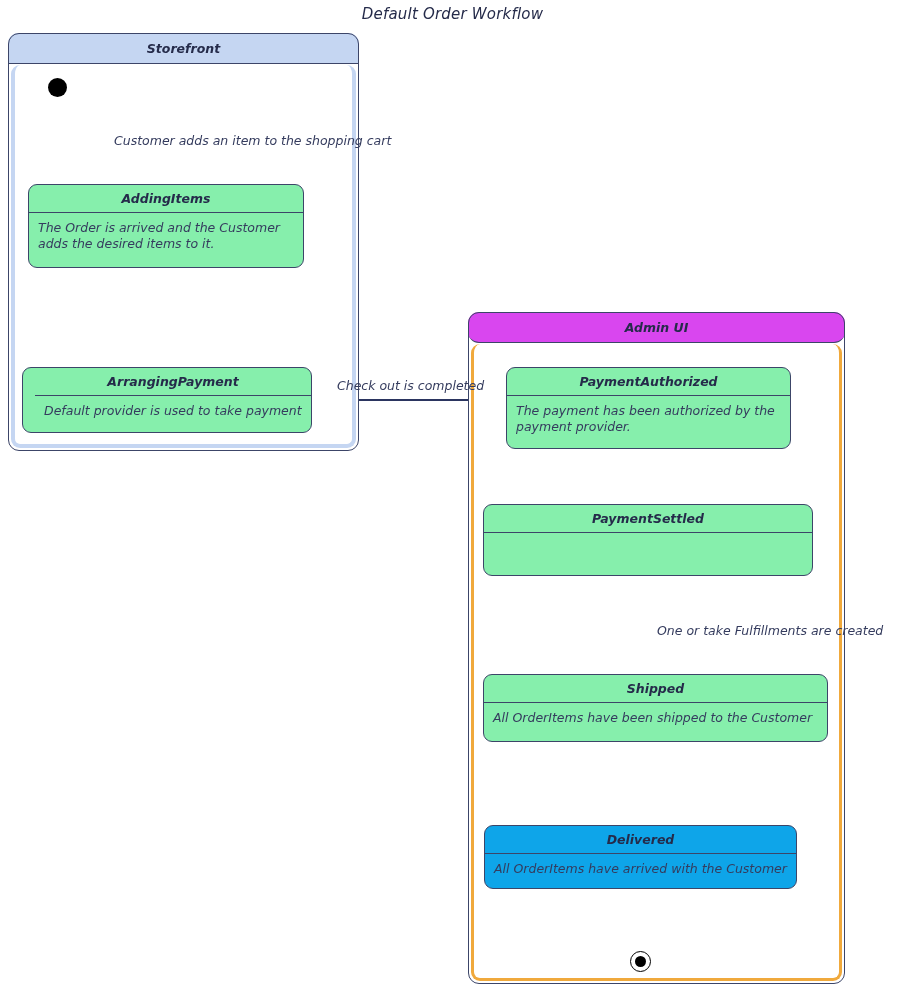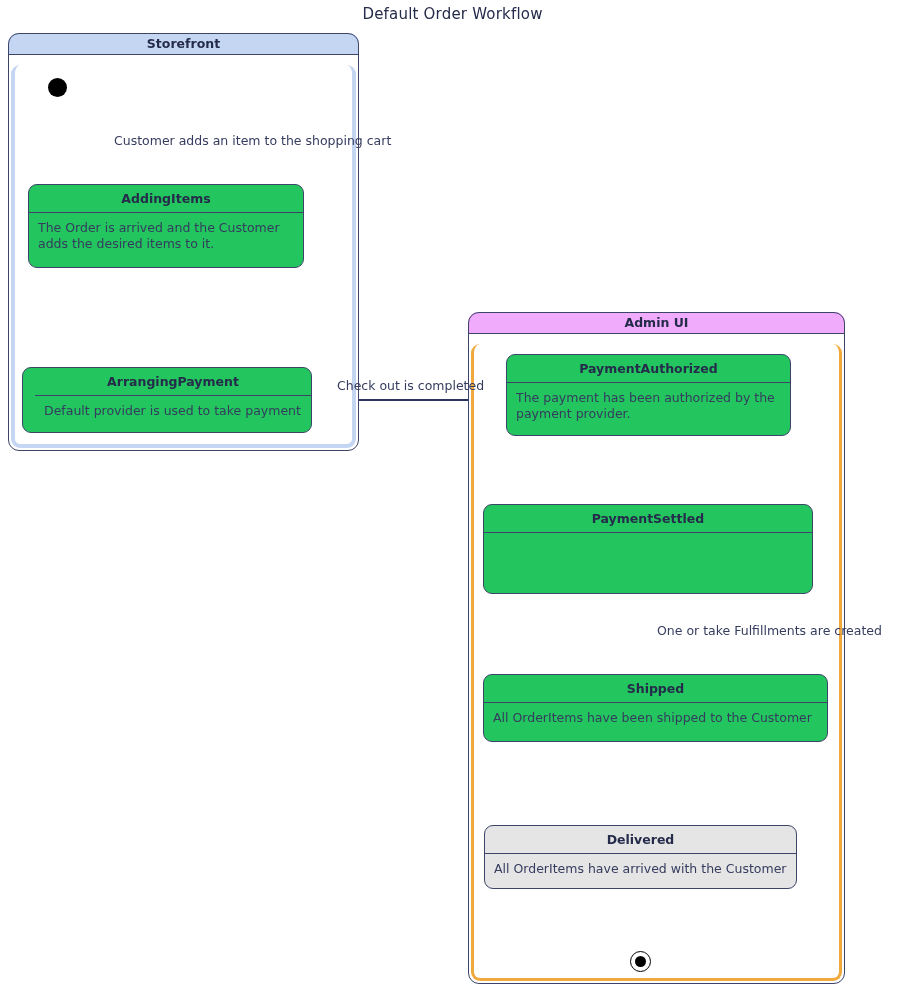--- a/index.html
+++ b/index.html
@@ -13,20 +13,21 @@
     position: relative;
     font-family: "DejaVu Sans", "Liberation Sans", sans-serif;
     overflow: hidden;
   }
   #canvas {
     position: absolute;
     left: 0;
     top: 0;
     width: 905px;
     height: 993px;
+    font-style: italic;
   }
   .diagram-title {
     position: absolute;
     left: 0;
     top: 5px;
     width: 905px;
     text-align: center;
     font-size: 15px;
     color: #252b4a;
     letter-spacing: 0.2px;
@@ -50,54 +51,54 @@
     position: absolute;
     box-sizing: border-box;
     border-radius: 9px;
     pointer-events: none;
   }
   .composite-header {
     position: absolute;
     left: 0;
     right: 0;
     top: 0;
-    height: 22px;
+    height: 31px;
     box-sizing: border-box;
     border-bottom: 1px solid #3c4568;
     border-radius: 10px 10px 0 0;
     font-size: 12.5px;
     font-weight: bold;
     color: #252b4a;
     display: flex;
     align-items: center;
     justify-content: center;
     text-align: center;
   }
   .composite.storefront .composite-header { background: #c5d6f2; }
   .composite.storefront .composite-inner {
     left: 3px; right: 3px; top: 32px; bottom: 3px;
     border: 4px solid #c5d6f2;
     border-top: none;
   }
-  .composite.adminui .composite-header { background: #f0abfc; }
+  .composite.adminui .composite-header { background: #d946ef; border-radius: 11px; }
   .composite.adminui .composite-inner {
     left: 3px; right: 3px; top: 32px; bottom: 3px;
     border: 3px solid #f0a93c;
     border-top: none;
   }
   
   .state {
     position: absolute;
     box-sizing: border-box;
     border: 1px solid #3c4568;
     border-radius: 9px;
     overflow: hidden;
-    background: #22c55e;
-  }
-  .state.green { background: #e5e5e5; }
+    background: #86efac;
+  }
+  .state.green { background: #0ea5e9; }
   .state-title {
     height: 28px;
     display: flex;
     align-items: center;
     justify-content: center;
     font-size: 12.5px;
     font-weight: bold;
     color: #252b4a;
     border-bottom: 1px solid #3c4568;
     box-sizing: border-box;
@@ -197,26 +198,26 @@
   <div class="state" style="left:28px; top:184px; width:276px; height:84px;">
     <div class="state-title">AddingItems</div>
     <div class="state-desc">The Order is arrived and the Customer adds the desired items to it.</div>
   </div>
 
   <div class="state" style="left:22px; top:367px; width:290px; height:66px;padding-left:12px;">
     <div class="state-title">ArrangingPayment</div>
     <div class="state-desc">Default provider is used to take payment</div>
   </div>
 
-  <div class="state" style="left:506px; top:354px; width:285px; height:82px;">
+  <div class="state" style="left:506px; top:367px; width:285px; height:82px;">
     <div class="state-title">PaymentAuthorized</div>
     <div class="state-desc">The payment has been authorized by the payment provider.</div>
   </div>
 
-  <div class="state" style="left:483px; top:504px; width:330px; height:90px;">
+  <div class="state" style="left:483px; top:504px; width:330px; height:72px;">
     <div class="state-title">PaymentSettled</div>
   </div>
 
   <div class="state" style="left:483px; top:674px; width:345px; height:68px;">
     <div class="state-title">Shipped</div>
     <div class="state-desc">All OrderItems have been shipped to the Customer</div>
   </div>
 
   <div class="state green" style="left:484px; top:825px; width:313px; height:64px;">
     <div class="state-title">Delivered</div>

